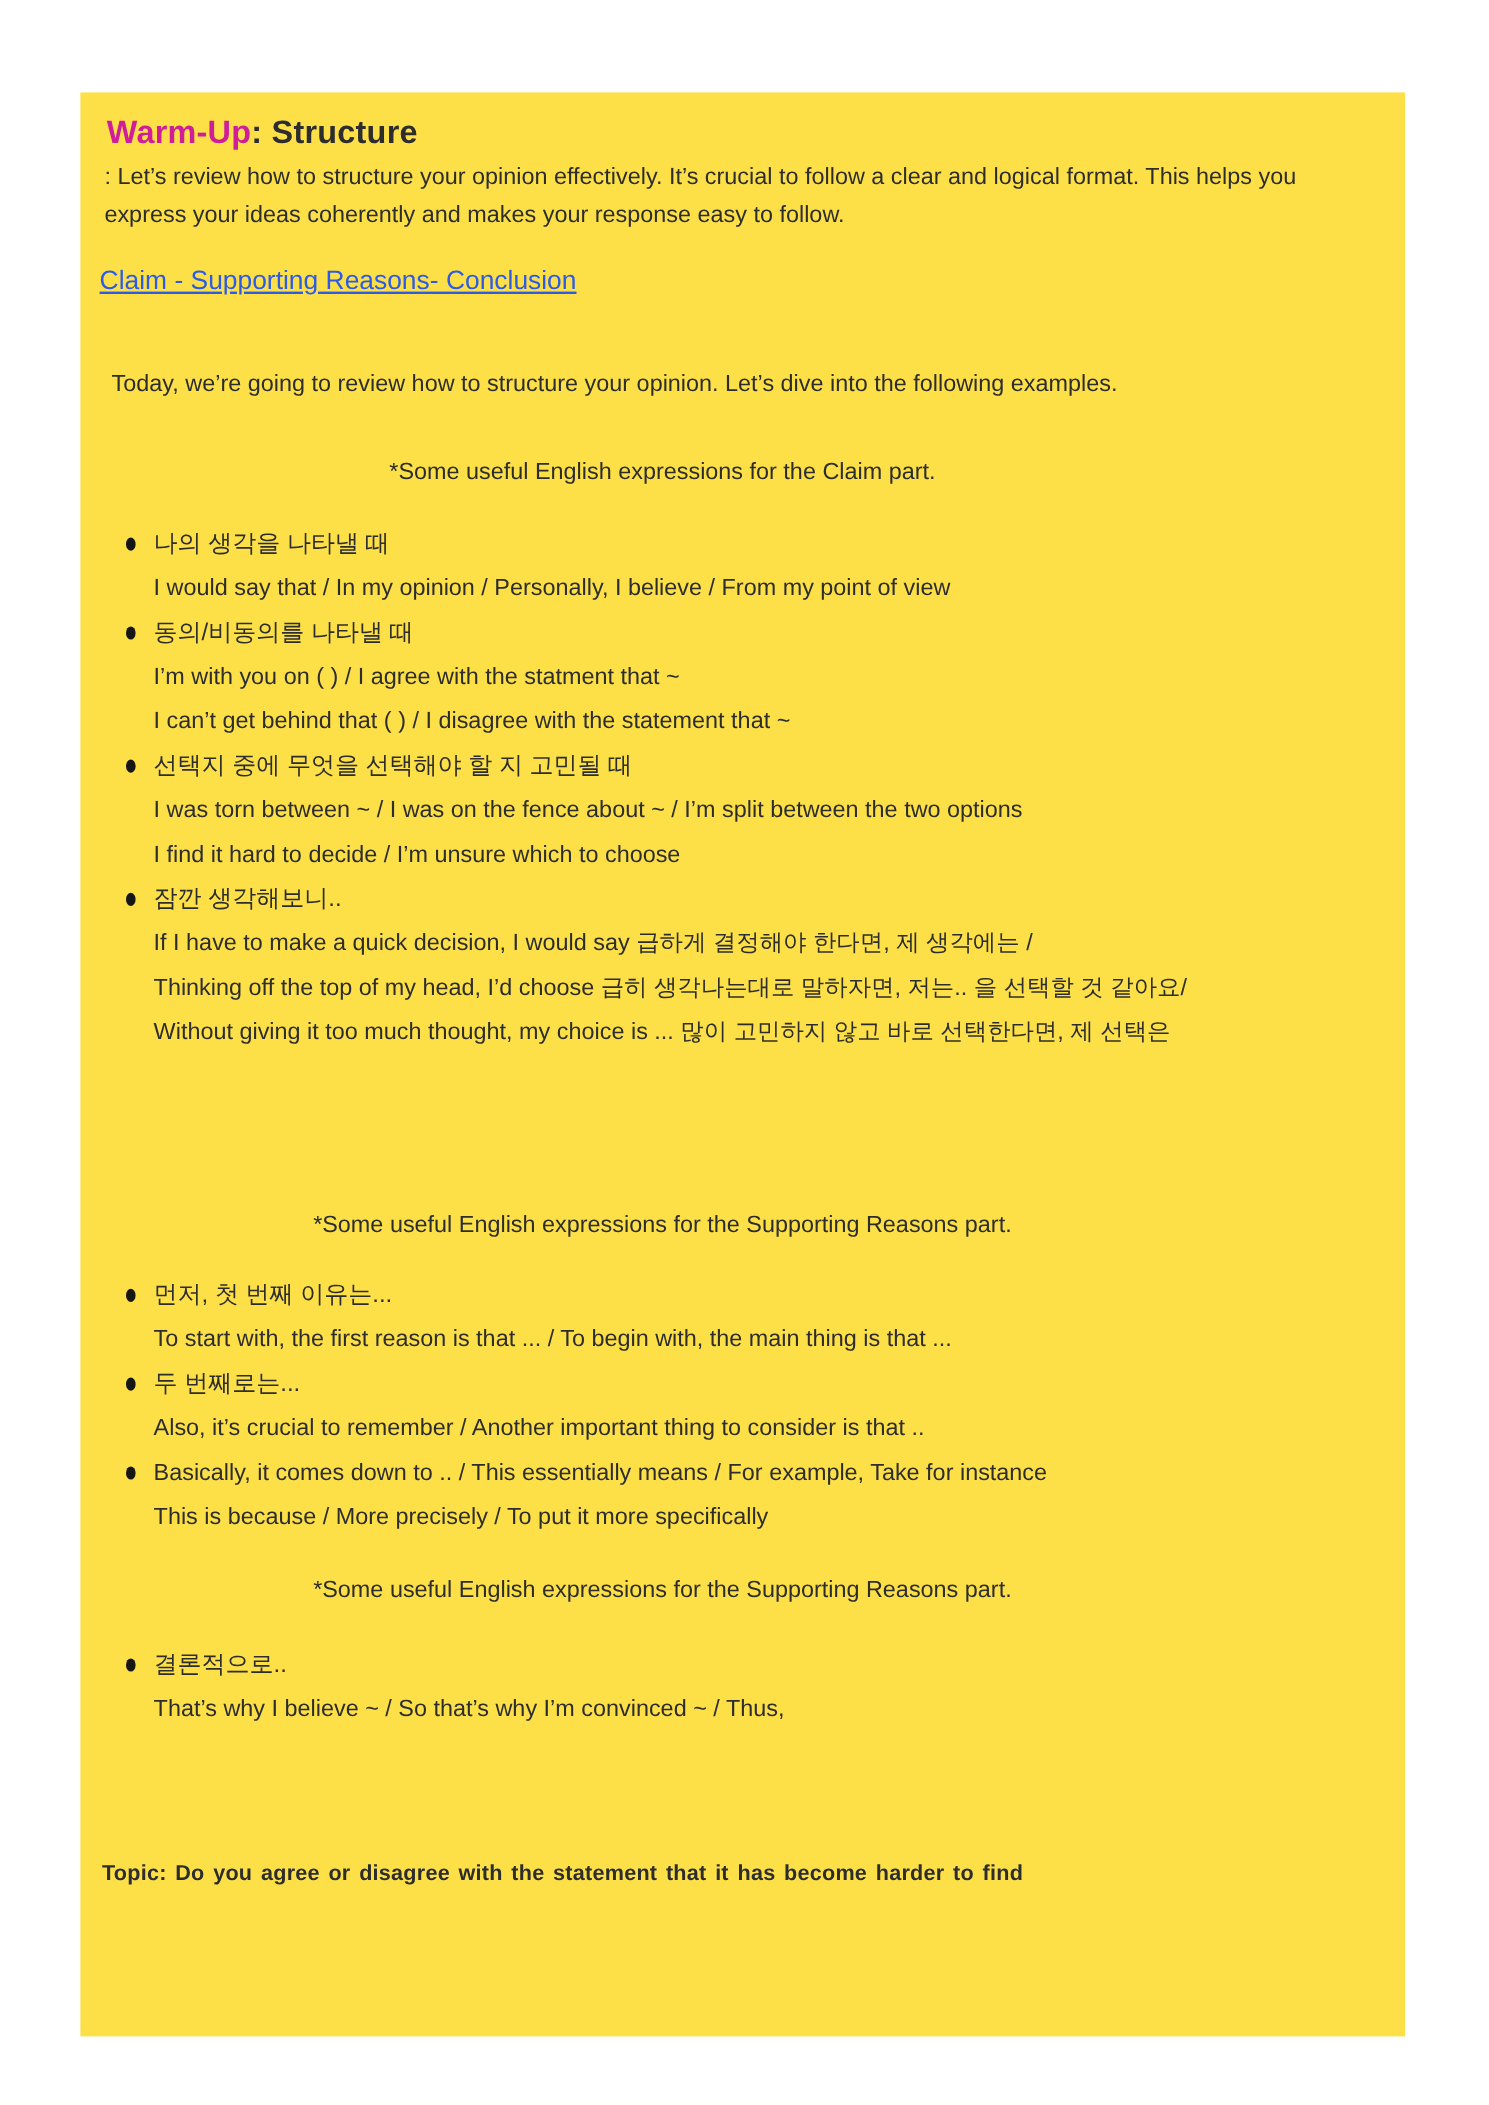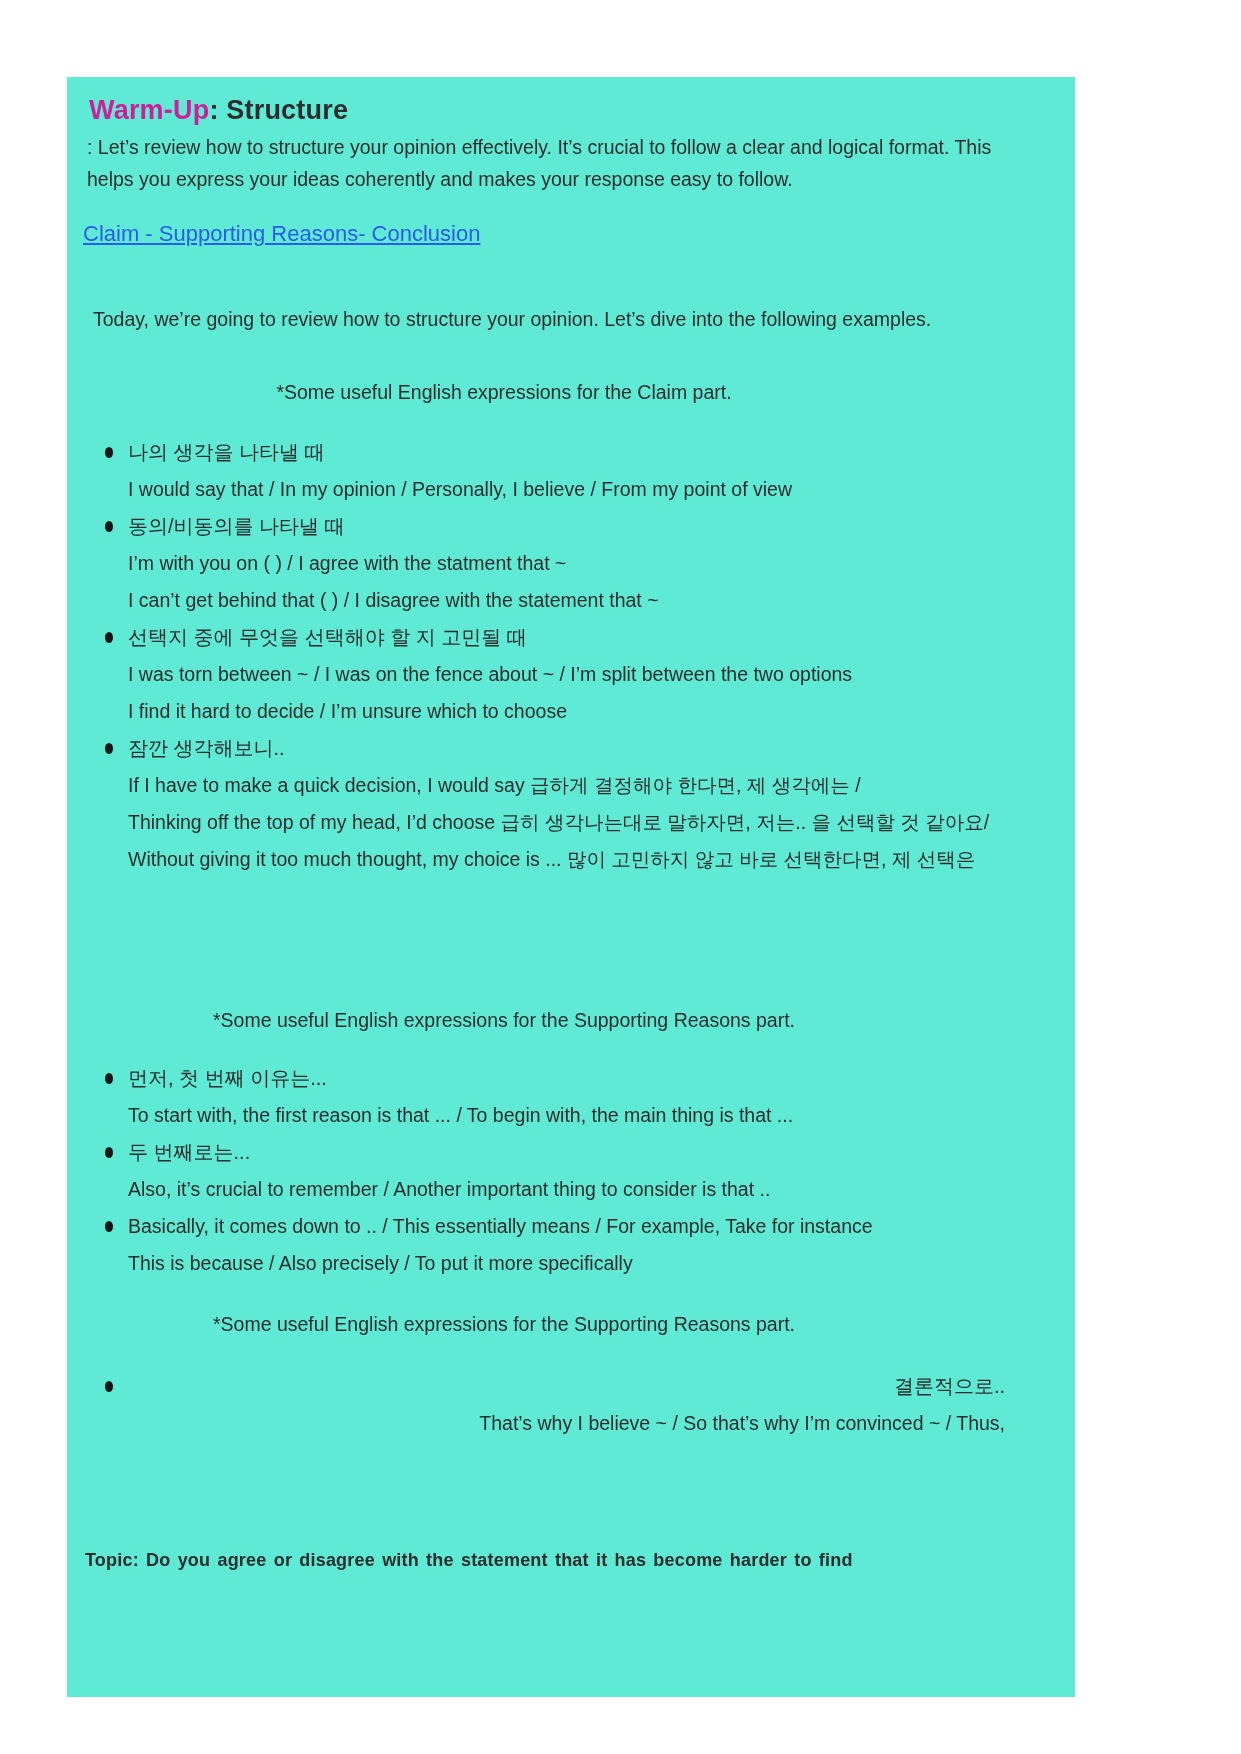--- a/index.html
+++ b/index.html
@@ -13,23 +13,23 @@
     position: relative;
     width: 1241px;
     height: 1754px;
     background: #ffffff;
     overflow: hidden;
   }
   .sheet {
     position: absolute;
     left: 67px;
     top: 77px;
-    width: 1008px;
+    width: 1104px;
     height: 1620px;
-    background: #5eead4;
+    background: #fde047;
     box-sizing: border-box;
     padding: 16px 70px 12px 16px;
   }
   .title {
     font-size: 27px;
     font-weight: bold;
     letter-spacing: 0.2px;
     line-height: 34px;
     margin: 0;
     padding-left: 6px;
@@ -68,21 +68,21 @@
   .sh-1 { margin-top: 46px; }
   .sh-2 { margin-top: 128px; }
   .sh-3 { margin-top: 28px; }
   .xlist {
     list-style: none;
     margin: 0;
     padding: 0;
   }
   .l-1 { margin-top: 28px; }
   .l-2 { margin-top: 26px; }
-  .l-3 { margin-top: 30px; text-align: right; }
+  .l-3 { margin-top: 30px; }
   .xlist li {
     position: relative;
     padding-left: 45px;
   }
   .dot {
     position: absolute;
     left: 22px;
     top: 13px;
     width: 8px;
     height: 11px;
@@ -161,21 +161,21 @@
         <div class="en">To start with, the first reason is that ... / To begin with, the main thing is that ...</div>
       </li>
       <li>
         <span class="dot"></span>
         <div class="ko">두 번째로는...</div>
         <div class="en">Also, it’s crucial to remember / Another important thing to consider is that ..</div>
       </li>
       <li>
         <span class="dot"></span>
         <div class="en">Basically, it comes down to .. / This essentially means / For example, Take for instance</div>
-        <div class="en">This is because / Also precisely / To put it more specifically</div>
+        <div class="en">This is because / More precisely / To put it more specifically</div>
       </li>
     </ul>
 
     <div class="section-header sh-3">*Some useful English expressions for the Supporting Reasons part.</div>
 
     <ul class="xlist l-3">
       <li>
         <span class="dot"></span>
         <div class="ko">결론적으로..</div>
         <div class="en">That’s why I believe ~ / So that’s why I’m convinced ~ / Thus,</div>

